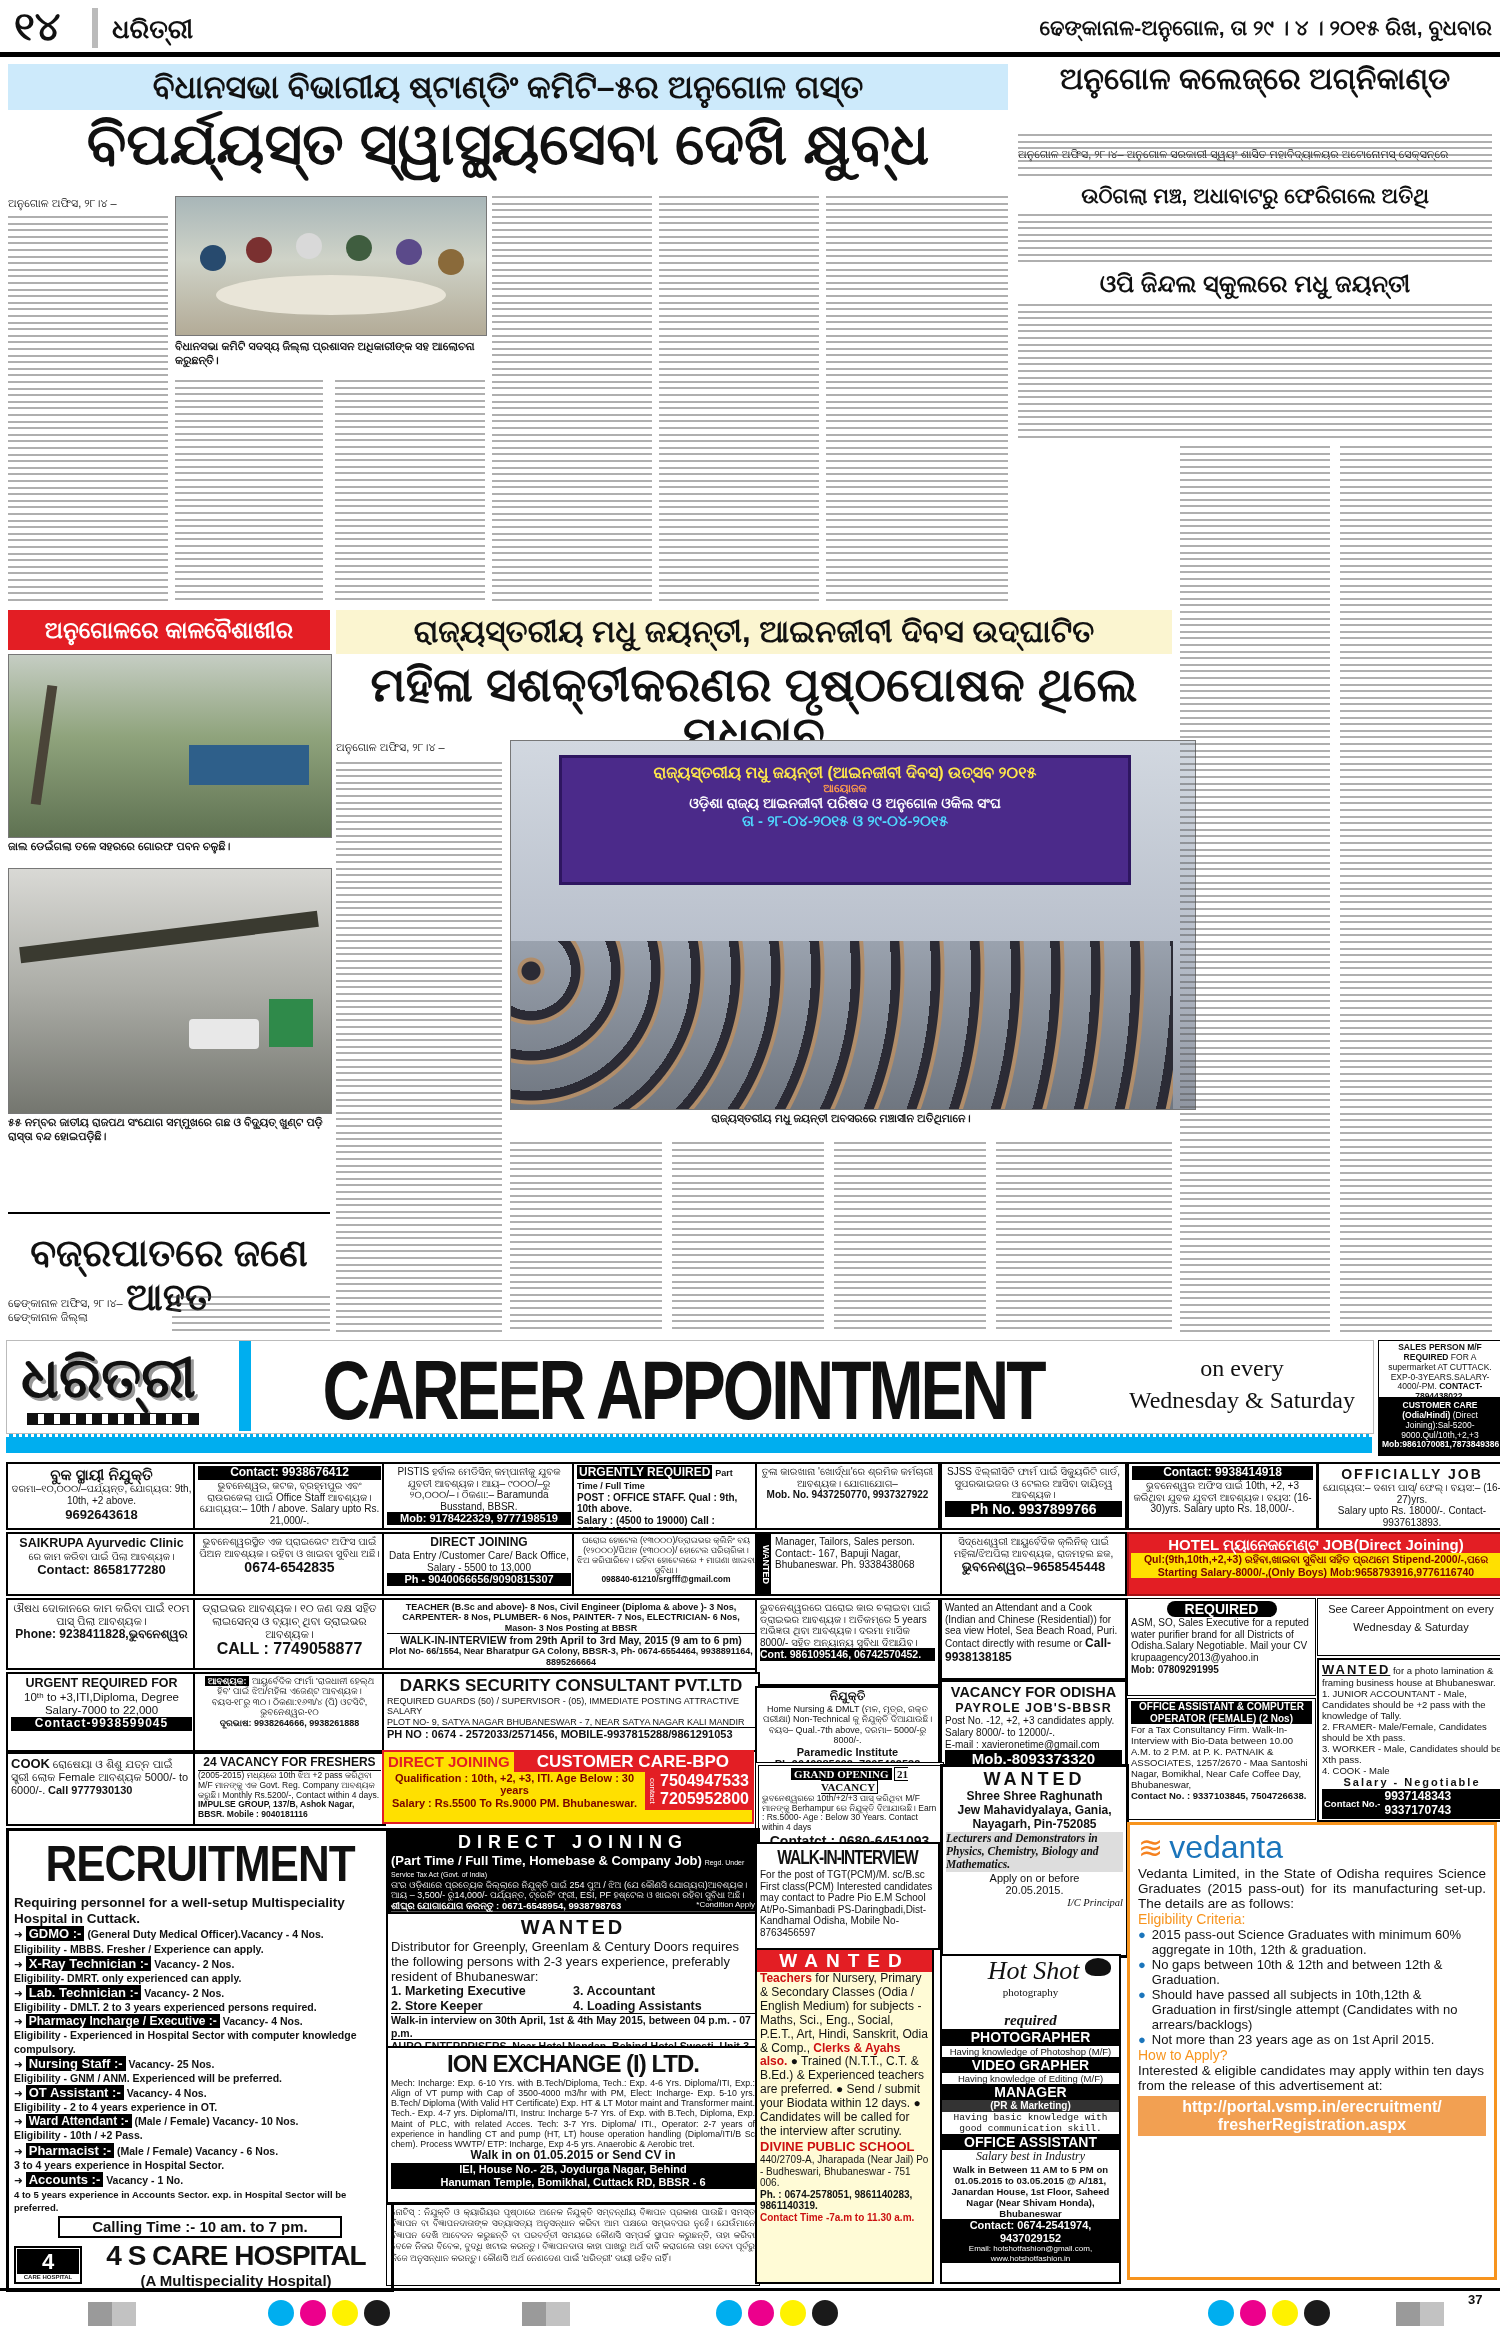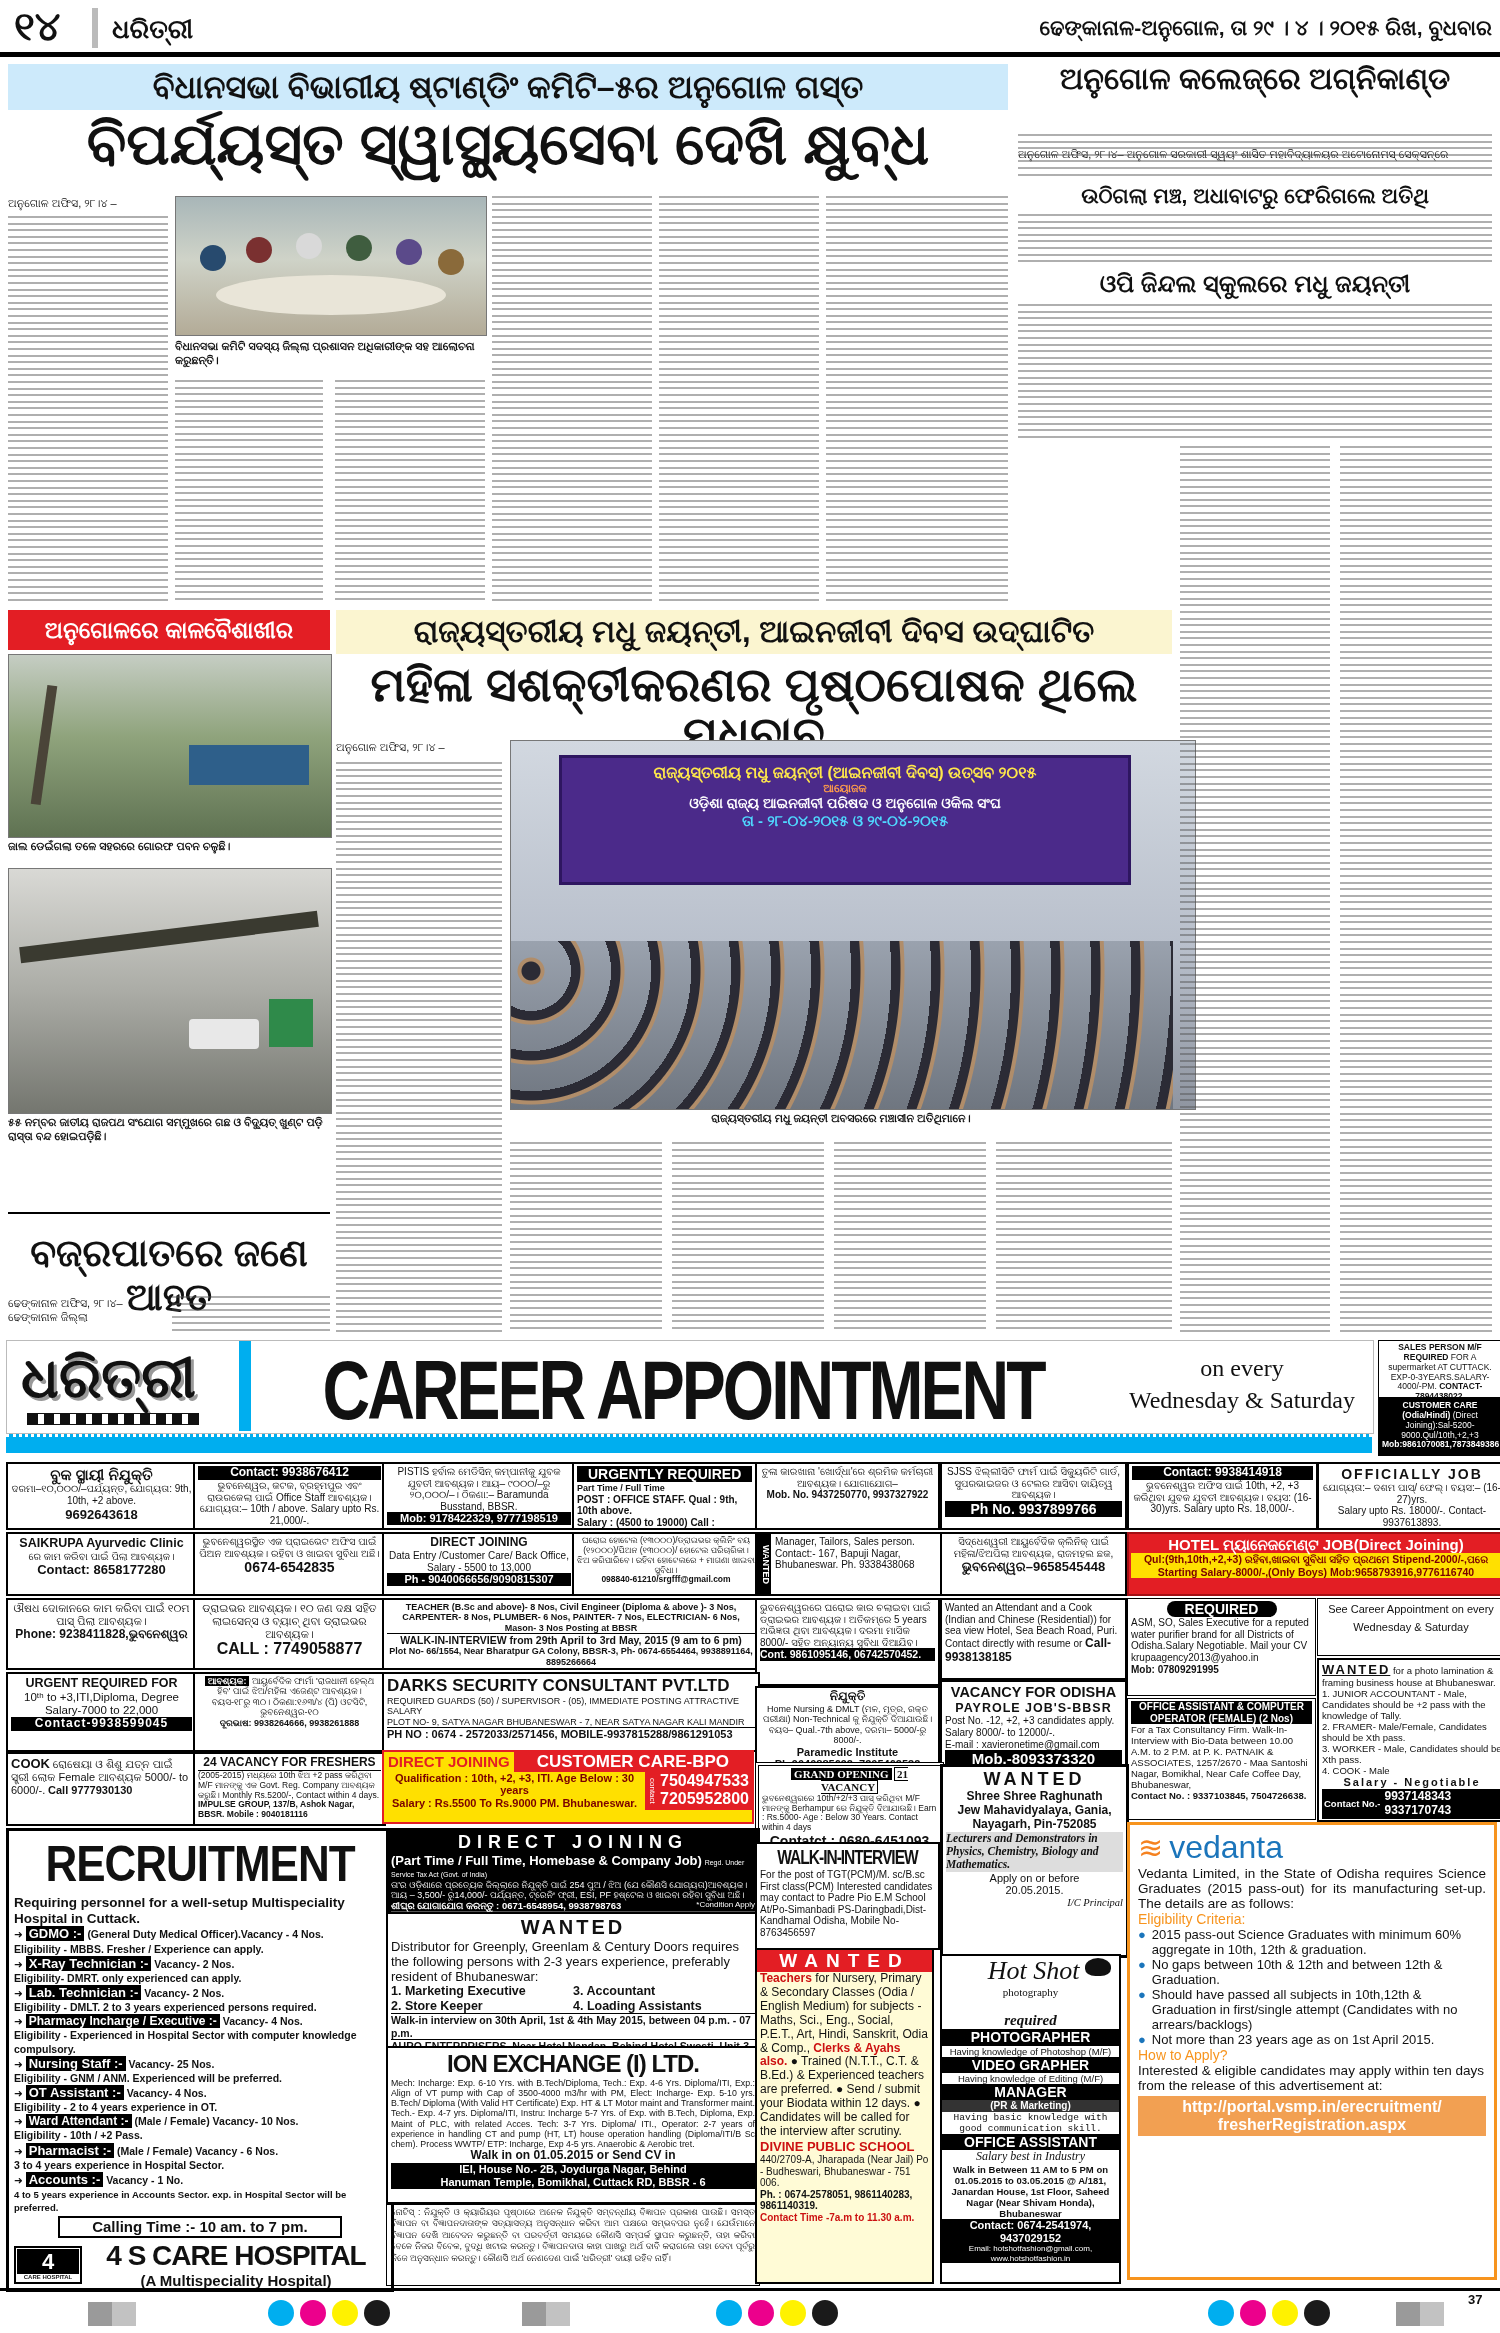--- a/index.html
+++ b/index.html
@@ -126,21 +126,21 @@
   </div>
   <div class="ad" style="left:193px;top:1462px;width:183px;height:60px;">
     <span class="bar" style="font-size:12px;">Contact: 9938676412</span>
     <div>ଭୁବନେଶ୍ୱର, କଟକ, ବ୍ରହ୍ମପୁର ଏବଂ ରାଉରକେଲା ପାଇଁ Office Staff ଆବଶ୍ୟକ। ଯୋଗ୍ୟତା:– 10th / above. Salary upto Rs. 21,000/-.</div>
   </div>
   <div class="ad" style="left:382px;top:1462px;width:184px;height:60px;">
     <div>PISTIS ହର୍ବାଲ ମେଡିସିନ୍ କମ୍ପାନୀକୁ ଯୁବକ ଯୁବତୀ ଆବଶ୍ୟକ। ଆୟ– ୯୦୦୦/–ରୁ ୨୦,୦୦୦/–। ଠିକଣା:– Baramunda Busstand, BBSR.</div>
     <span class="bar" style="font-size:11px;">Mob: 9178422329, 9777198519</span>
   </div>
   <div class="ad" style="left:572px;top:1462px;width:178px;height:60px;text-align:left;">
-    <span style="display:block;"><span class="bar" style="display:inline;padding:0 11px;font-size:14px;">URGENTLY REQUIRED</span> <span class="b" style="font-size:9px;">Part Time / Full Time</span></span>
+    <span style="display:block;"><span class="bar" style="display:inline;padding:0 2px;font-size:12px;">URGENTLY REQUIRED</span> <span class="b" style="font-size:9px;">Part Time / Full Time</span></span>
     <div class="pre b">POST : OFFICE STAFF. Qual : 9th, 10th above.
 Salary : (4500 to 19000) Call : 9777314509</div>
   </div>
   <div class="ad" style="left:755px;top:1462px;width:175px;height:60px;">
     <div>ତୁଳା କାରଖାନା 'ଖୋର୍ଦ୍ଧା'ରେ ଶ୍ରମିକ କର୍ମଚାରୀ ଆବଶ୍ୟକ। ଯୋଗାଯୋଗ–</div>
     <div class="b">Mob. No. 9437250770, 9937327922</div>
   </div>
   <div class="ad" style="left:940px;top:1462px;width:177px;height:60px;">
     <div>SJSS ଝିଲ୍ଲୀସିଟି ଫାର୍ମ ପାଇଁ ସିକ୍ୟୁରିଟି ଗାର୍ଡ, ସୁପରଭାଇଜର ଓ ଟେଲର ଆସିବା ଦାୟିତ୍ୱ ଆବଶ୍ୟକ।</div>
     <span class="bar" style="font-size:14px;">Ph No. 9937899766</span>
@@ -224,21 +224,21 @@
     <div class="b" style="font-size:12.5px;">URGENT REQUIRED FOR</div>
     <div class="pre" style="font-size:11.5px;">10ᵗʰ to +3,ITI,Diploma, Degree
 Salary-7000 to 22,000</div>
     <span class="bar" style="font-size:12px;letter-spacing:1px;">Contact-9938599045</span>
   </div>
   <div class="ad" style="left:193px;top:1672px;width:183px;height:72px;font-size:9px;">
     <div><span class="bar" style="display:inline;padding:0 3px;">ଆବଶ୍ୟକ:</span> <span>ଆୟୁର୍ବେଦିକ ଫାର୍ମା 'ରାଜଧାନୀ ହେଲ୍ଥ ହିବ' ପାଇଁ ଝିଅ/ମହିଳା ଏଜେଣ୍ଟ ଆବଶ୍ୟକ। ବୟସ-୧୮ରୁ ୩୦। ଠିକଣା:୧୬୩/୪ (ପି) ଓଟସିଟି, ଭୁବନେଶ୍ୱର-୧୦</span></div>
     <div class="b">ଦୂରଭାଷ: 9938264666, 9938261888</div>
   </div>
   <div class="ad" style="left:382px;top:1672px;width:368px;height:72px;text-align:left;">
-    <div class="b" style="font-size:17px;">DARKS SECURITY CONSULTANT PVT.LTD</div>
+    <div class="b" style="font-size:17px;text-align:center;">DARKS SECURITY CONSULTANT PVT.LTD</div>
     <div class="pre" style="font-size:9px;">REQUIRED GUARDS (50) / SUPERVISOR - (05), IMMEDIATE POSTING ATTRACTIVE SALARY
 PLOT NO- 9, SATYA NAGAR BHUBANESWAR - 7, NEAR SATYA NAGAR KALI MANDIR</div>
     <div class="b" style="font-size:11px;border-top:1px solid #000;">PH NO : 0674 - 2572033/2571456, MOBILE-9937815288/9861291053</div>
   </div>
   <div class="ad" style="left:755px;top:1686px;width:175px;height:70px;font-size:9px;">
     <div class="b" style="font-size:12px;">ନିଯୁକ୍ତି</div>
     <div>Home Nursing &amp; DMLT (ମଳ, ମୂତ୍ର, ରକ୍ତ ପରୀକ୍ଷା) Non-Technical କୁ ନିଯୁକ୍ତି ଦିଆଯାଉଛି। ବୟସ– Qual.-7th above, ଦରମା– 5000/-ରୁ 8000/-.</div>
     <div class="pre b" style="font-size:11px;">Paramedic Institute
 Ph.9040885692, 7205462532</div>
   </div>

